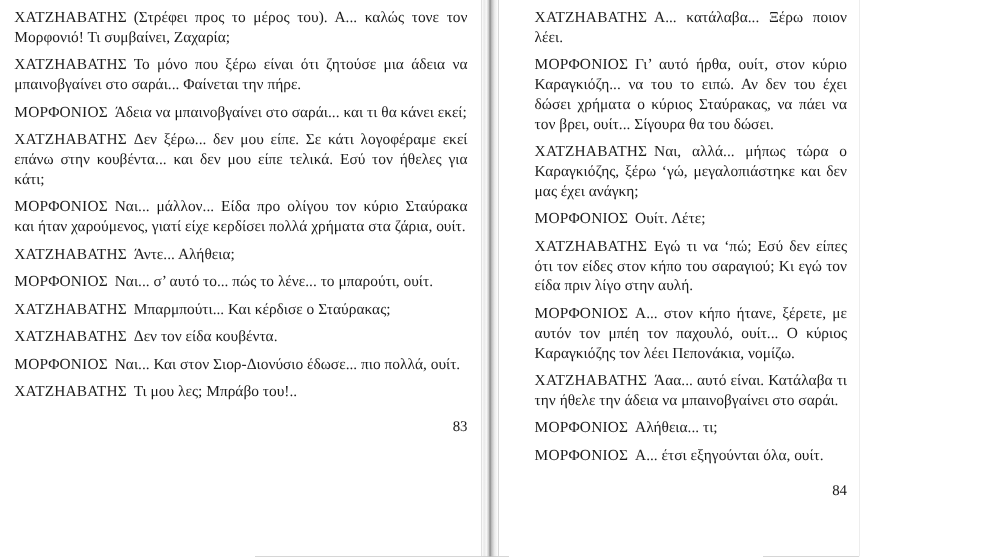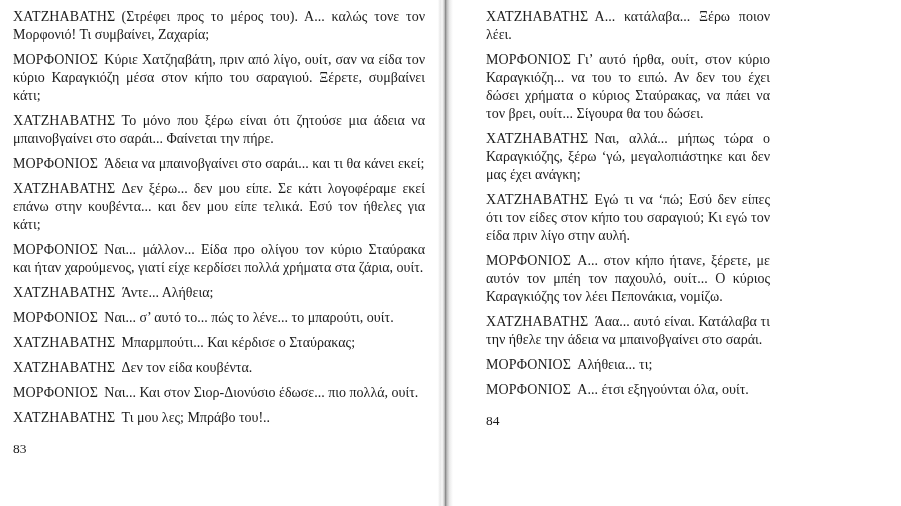--- a/index.html
+++ b/index.html
@@ -52,34 +52,33 @@
     font-size: 14px;
     line-height: 18px;
     text-align: justify;
   }
   .speaker {
     margin-right: 0.45em;
     letter-spacing: 0.01em;
   }
   .page-number {
     margin-top: 14px;
-    text-align: left;
+    text-align: right;
     font-size: 13.5px;
     line-height: 16px;
   }
 </style>
 </head>
 <body>
 
 <div class="book">
 
   <section class="page page-left">
     <div class="page-text">
         <p class="dialogue"><span class="speaker">ΧΑΤΖΗΑΒΑΤΗΣ</span><span class="dialogue-text">(Στρέφει προς το μέρος του). Α... καλώς τονε τον Μορφονιό! Τι συμβαίνει, Ζαχαρία;</span></p>
-        <p class="dialogue"><span class="speaker">ΜΟΡΦΟΝΙΟΣ</span><span class="dialogue-text">Κύριε Χατζηαβάτη, πριν από λίγο, ουίτ, σαν να είδα τον κύριο Καραγκιόζη μέσα στον κήπο του σαραγιού. Ξέρετε, συμβαίνει κάτι;</span></p>
         <p class="dialogue"><span class="speaker">ΧΑΤΖΗΑΒΑΤΗΣ</span><span class="dialogue-text">Το μόνο που ξέρω είναι ότι ζητούσε μια άδεια να μπαινοβγαίνει στο σαράι... Φαίνεται την πήρε.</span></p>
         <p class="dialogue"><span class="speaker">ΜΟΡΦΟΝΙΟΣ</span><span class="dialogue-text">Άδεια να μπαινοβγαίνει στο σαράι... και τι θα κάνει εκεί;</span></p>
         <p class="dialogue"><span class="speaker">ΧΑΤΖΗΑΒΑΤΗΣ</span><span class="dialogue-text">Δεν ξέρω... δεν μου είπε. Σε κάτι λογοφέραμε εκεί επάνω στην κουβέντα... και δεν μου είπε τελικά. Εσύ τον ήθελες για κάτι;</span></p>
         <p class="dialogue"><span class="speaker">ΜΟΡΦΟΝΙΟΣ</span><span class="dialogue-text">Ναι... μάλλον... Είδα προ ολίγου τον κύριο Σταύρακα και ήταν χαρούμενος, γιατί είχε κερδίσει πολλά χρήματα στα ζάρια, ουίτ.</span></p>
         <p class="dialogue"><span class="speaker">ΧΑΤΖΗΑΒΑΤΗΣ</span><span class="dialogue-text">Άντε... Αλήθεια;</span></p>
         <p class="dialogue"><span class="speaker">ΜΟΡΦΟΝΙΟΣ</span><span class="dialogue-text">Ναι... σ’ αυτό το... πώς το λένε... το μπαρούτι, ουίτ.</span></p>
         <p class="dialogue"><span class="speaker">ΧΑΤΖΗΑΒΑΤΗΣ</span><span class="dialogue-text">Μπαρμπούτι... Και κέρδισε ο Σταύρακας;</span></p>
         <p class="dialogue"><span class="speaker">ΧΑΤΖΗΑΒΑΤΗΣ</span><span class="dialogue-text">Δεν τον είδα κουβέντα.</span></p>
         <p class="dialogue"><span class="speaker">ΜΟΡΦΟΝΙΟΣ</span><span class="dialogue-text">Ναι... Και στον Σιορ-Διονύσιο έδωσε... πιο πολλά, ουίτ.</span></p>
         <p class="dialogue"><span class="speaker">ΧΑΤΖΗΑΒΑΤΗΣ</span><span class="dialogue-text">Τι μου λες; Μπράβο του!..</span></p>
@@ -87,20 +86,21 @@
     <div class="page-number">83</div>
   </section>
 
   <div class="spine"></div>
 
   <section class="page page-right">
     <div class="page-text">
         <p class="dialogue"><span class="speaker">ΧΑΤΖΗΑΒΑΤΗΣ</span><span class="dialogue-text">Α... κατάλαβα... Ξέρω ποιον λέει.</span></p>
         <p class="dialogue"><span class="speaker">ΜΟΡΦΟΝΙΟΣ</span><span class="dialogue-text">Γι’ αυτό ήρθα, ουίτ, στον κύριο Καραγκιόζη... να του το ειπώ. Αν δεν του έχει δώσει χρήματα ο κύριος Σταύρακας, να πάει να τον βρει, ουίτ... Σίγουρα θα του δώσει.</span></p>
         <p class="dialogue"><span class="speaker">ΧΑΤΖΗΑΒΑΤΗΣ</span><span class="dialogue-text">Ναι, αλλά... μήπως τώρα ο Καραγκιόζης, ξέρω ‘γώ, μεγαλοπιάστηκε και δεν μας έχει ανάγκη;</span></p>
+        <p class="dialogue"><span class="speaker">ΜΟΡΦΟΝΙΟΣ</span><span class="dialogue-text">Ουίτ. Λέτε;</span></p>
         <p class="dialogue"><span class="speaker">ΧΑΤΖΗΑΒΑΤΗΣ</span><span class="dialogue-text">Εγώ τι να ‘πώ; Εσύ δεν είπες ότι τον είδες στον κήπο του σαραγιού; Κι εγώ τον είδα πριν λίγο στην αυλή.</span></p>
         <p class="dialogue"><span class="speaker">ΜΟΡΦΟΝΙΟΣ</span><span class="dialogue-text">Α... στον κήπο ήτανε, ξέρετε, με αυτόν τον μπέη τον παχουλό, ουίτ... Ο κύριος Καραγκιόζης τον λέει Πεπονάκια, νομίζω.</span></p>
         <p class="dialogue"><span class="speaker">ΧΑΤΖΗΑΒΑΤΗΣ</span><span class="dialogue-text">Άαα... αυτό είναι. Κατάλαβα τι την ήθελε την άδεια να μπαινοβγαίνει στο σαράι.</span></p>
         <p class="dialogue"><span class="speaker">ΜΟΡΦΟΝΙΟΣ</span><span class="dialogue-text">Αλήθεια... τι;</span></p>
         <p class="dialogue"><span class="speaker">ΜΟΡΦΟΝΙΟΣ</span><span class="dialogue-text">Α... έτσι εξηγούνται όλα, ουίτ.</span></p>
       </div>
     <div class="page-number">84</div>
   </section>
 
 </div>

